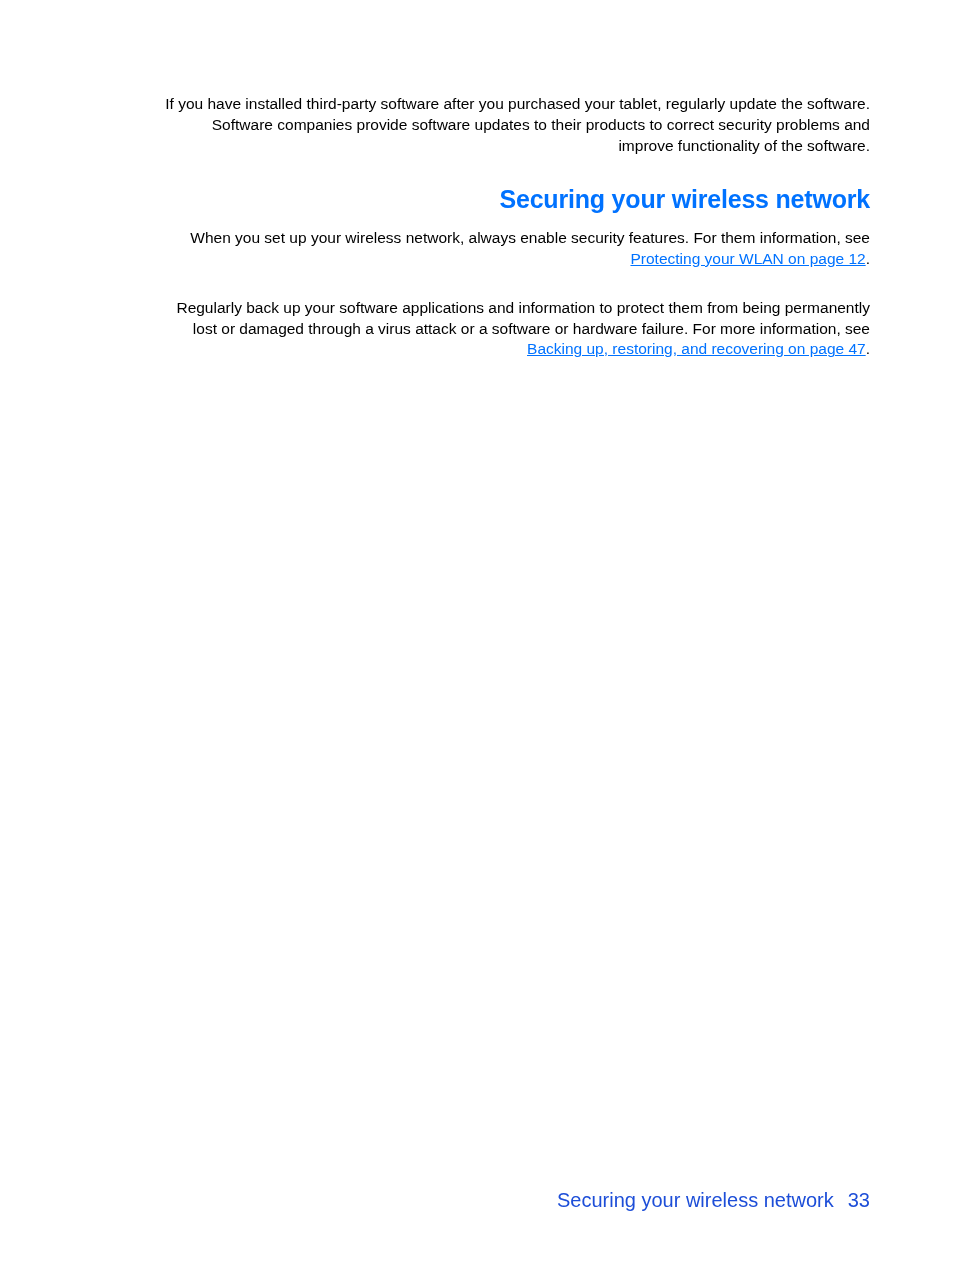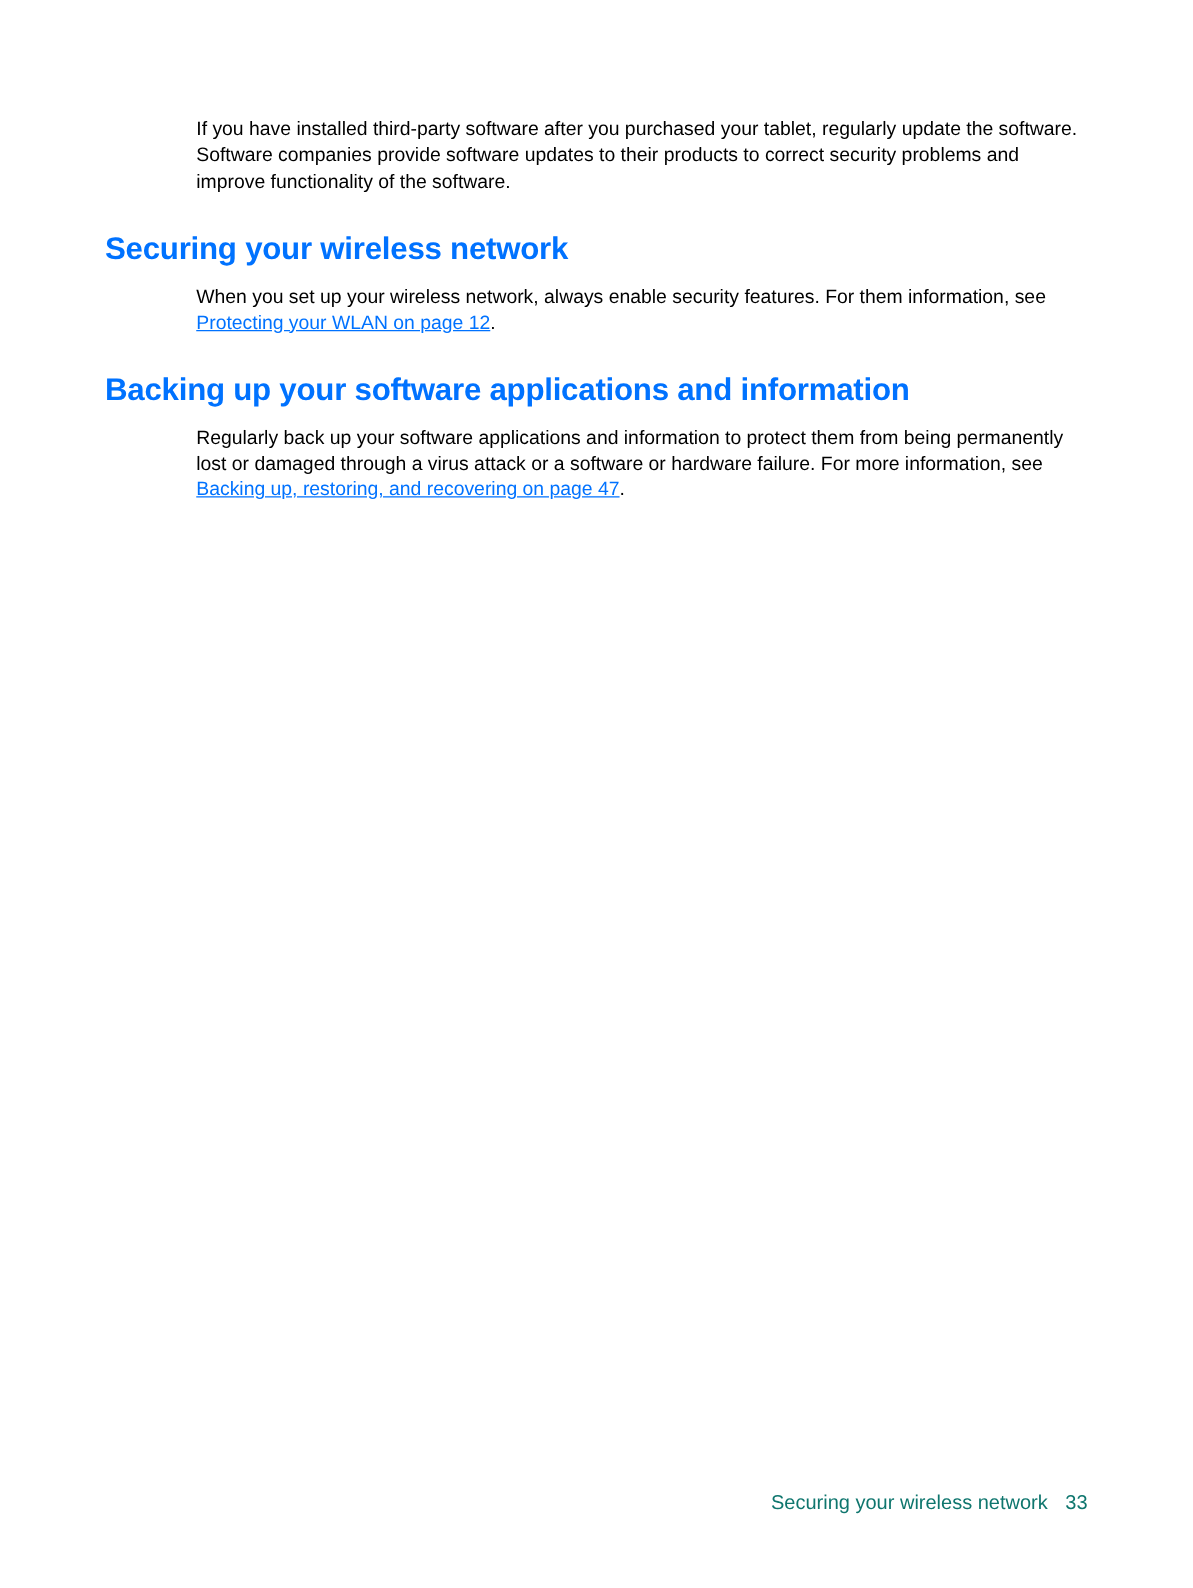--- a/index.html
+++ b/index.html
@@ -1,18 +1,19 @@
 <!DOCTYPE html>
 <html><head>
   <meta charset="utf-8">
   <style>
     * {
       margin: 0;
       padding: 0;
       box-sizing: border-box;
+      text-align: right;
     }
     body {
       width: 954px;
       height: 1270px;
       background: #ffffff;
       font-family: Arial, Helvetica, sans-serif;
       position: relative;
       color: #000000;
     }
     .page {
@@ -39,40 +40,39 @@
       margin-bottom: 28px;
       color: #000;
     }
     a.xref {
       color: #0072ff;
     }
     .footer {
       position: absolute;
       bottom: 58px;
       right: 84px;
-      font-size: 16px;
-      color: #0f766e;
+      font-size: 20px;
+      color: #1d4ed8;
     }
     .footer-page {
       margin-left: 14px;
     }
   </style>
 </head>
 <body>
 
 <div class="page">
 
   <p class="intro-para">If you have installed third-party software after you purchased your tablet, regularly update the software. Software companies provide software updates to their products to correct security problems and improve functionality of the software.</p>
 
   <h2 class="heading">Securing your wireless network</h2>
   <p class="body-para">
     <span>When you set up your wireless network, always enable security features. For them information, see </span><a href="#" class="xref">Protecting your WLAN on page 12</a><span>.</span>
   </p>
 
-  <h2 class="heading">Backing up your software applications and information</h2>
   <p class="body-para">
     <span>Regularly back up your software applications and information to protect them from being permanently lost or damaged through a virus attack or a software or hardware failure. For more information, see </span><a href="#" class="xref">Backing up, restoring, and recovering on page 47</a><span>.</span>
   </p>
 
 </div>
 
 <div class="footer">
   <span>Securing your wireless network</span><span class="footer-page">33</span>
 </div>
 

